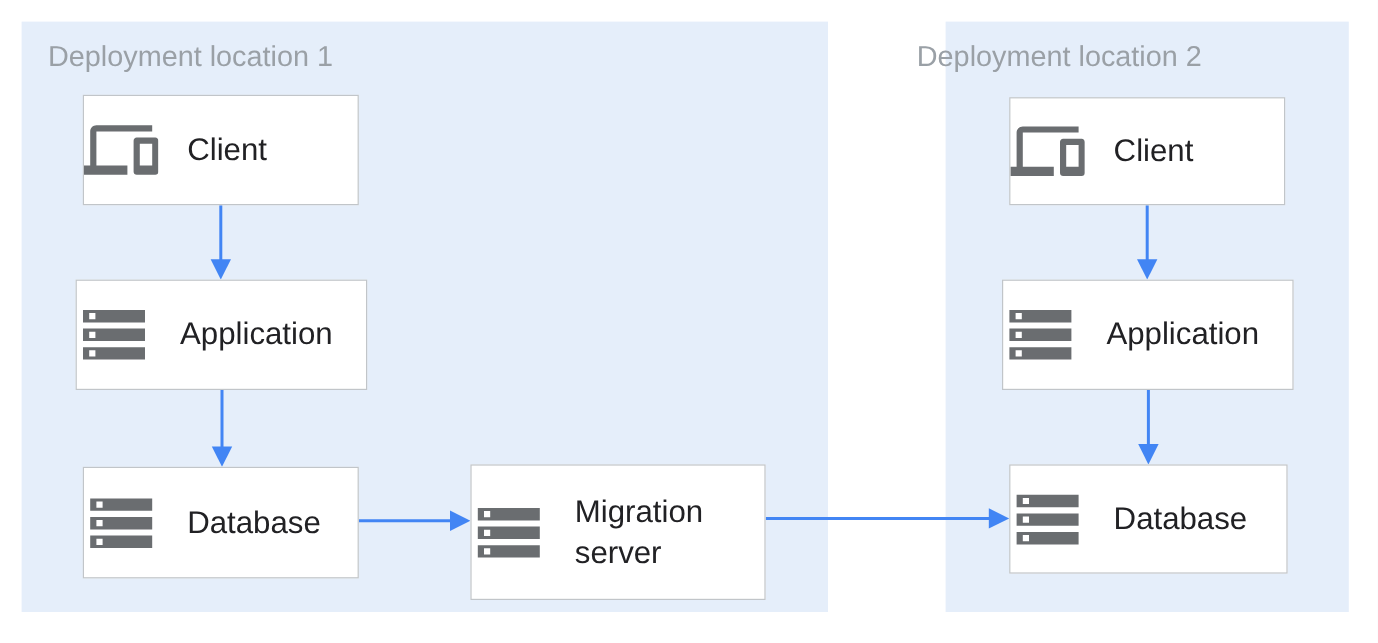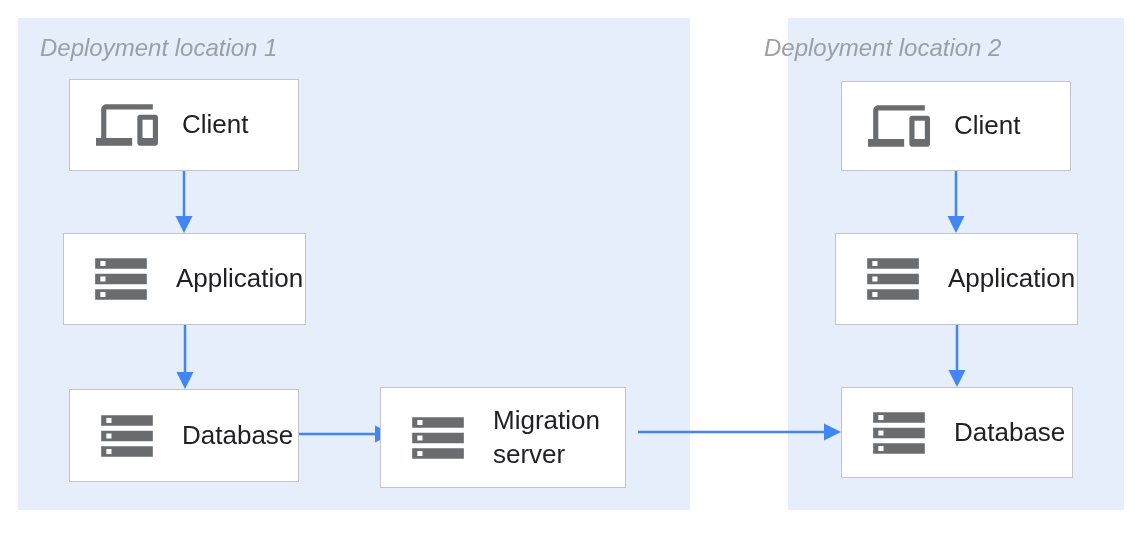--- a/index.html
+++ b/index.html
@@ -6,29 +6,29 @@
   html,body{margin:0;padding:0;background:#ffffff;}
   .canvas{
     position:relative;width:1148px;height:536px;background:#ffffff;overflow:hidden;
     font-family:"Liberation Sans","DejaVu Sans",sans-serif;
   }
   .zone{position:absolute;background:var(--zone-bg,#e5eefa);}
   #zone1{left:18px;top:18px;width:672px;height:492px;}
   #zone2{left:788px;top:18px;width:336px;height:492px;}
   .zone-title{
     position:absolute;font-size:24px;line-height:28px;
-    color:var(--zone-title,#9aa0a6);white-space:nowrap;font-style:italic;
+    color:var(--zone-title,#9aa0a6);white-space:nowrap;
   }
   #zone1-title{left:40px;top:34px;}
   #zone2-title{left:764px;top:34px;}
   .node{
     position:absolute;background:var(--node-bg,#ffffff);
     border:1px solid var(--node-border,#c1c5c9);
     box-sizing:border-box;display:flex;align-items:center;
-    padding-left:26px;
+    padding-left:0;
   }
   .node-icon{flex:0 0 auto;color:var(--icon-gray,#6a6d70);display:block;}
   .node-label{
     margin-left:24px;font-size:26px;line-height:1.28;
     color:var(--label-dark,#212124);
   }
   .node-label.narrow{max-width:146px;}
   #edge-layer{position:absolute;left:0;top:0;pointer-events:none;}
 </style>
 </head>
@@ -83,21 +83,21 @@
     <span class="node-label">Application</span>
   </div>
 
   <div class="node" style="left:69px;top:389px;width:230px;height:93px">
     <svg class="node-icon" width="62" height="62" viewBox="0 0 24 24" fill="currentColor">
       <path d="M2 20h20v-4H2v4zm2-3h2v2H4v-2zM2 4v4h20V4H2zm4 3H4V5h2v2zm-4 7h20v-4H2v4zm2-3h2v2H4v-2z"></path>
     </svg>
     <span class="node-label">Database</span>
   </div>
 
-  <div class="node" style="left:380px;top:387px;width:246px;height:101px">
+  <div class="node" style="left:392px;top:387px;width:246px;height:113px">
     <svg class="node-icon" width="62" height="62" viewBox="0 0 24 24" fill="currentColor">
       <path d="M2 20h20v-4H2v4zm2-3h2v2H4v-2zM2 4v4h20V4H2zm4 3H4V5h2v2zm-4 7h20v-4H2v4zm2-3h2v2H4v-2z"></path>
     </svg>
     <span class="node-label narrow">Migration server</span>
   </div>
 
   <div class="node" style="left:841px;top:81px;width:230px;height:90px">
     <svg class="node-icon" width="62" height="62" viewBox="0 0 24 24" fill="currentColor">
       <path d="M4 6h18V4H4c-1.1 0-2 .9-2 2v11H0v3h14v-3H4V6zm19 2h-6c-.55 0-1 .45-1 1v10c0 .55.45 1 1 1h6c.55 0 1-.45 1-1V9c0-.55-.45-1-1-1zm-1 9h-4v-7h4v7z"></path>
     </svg>

